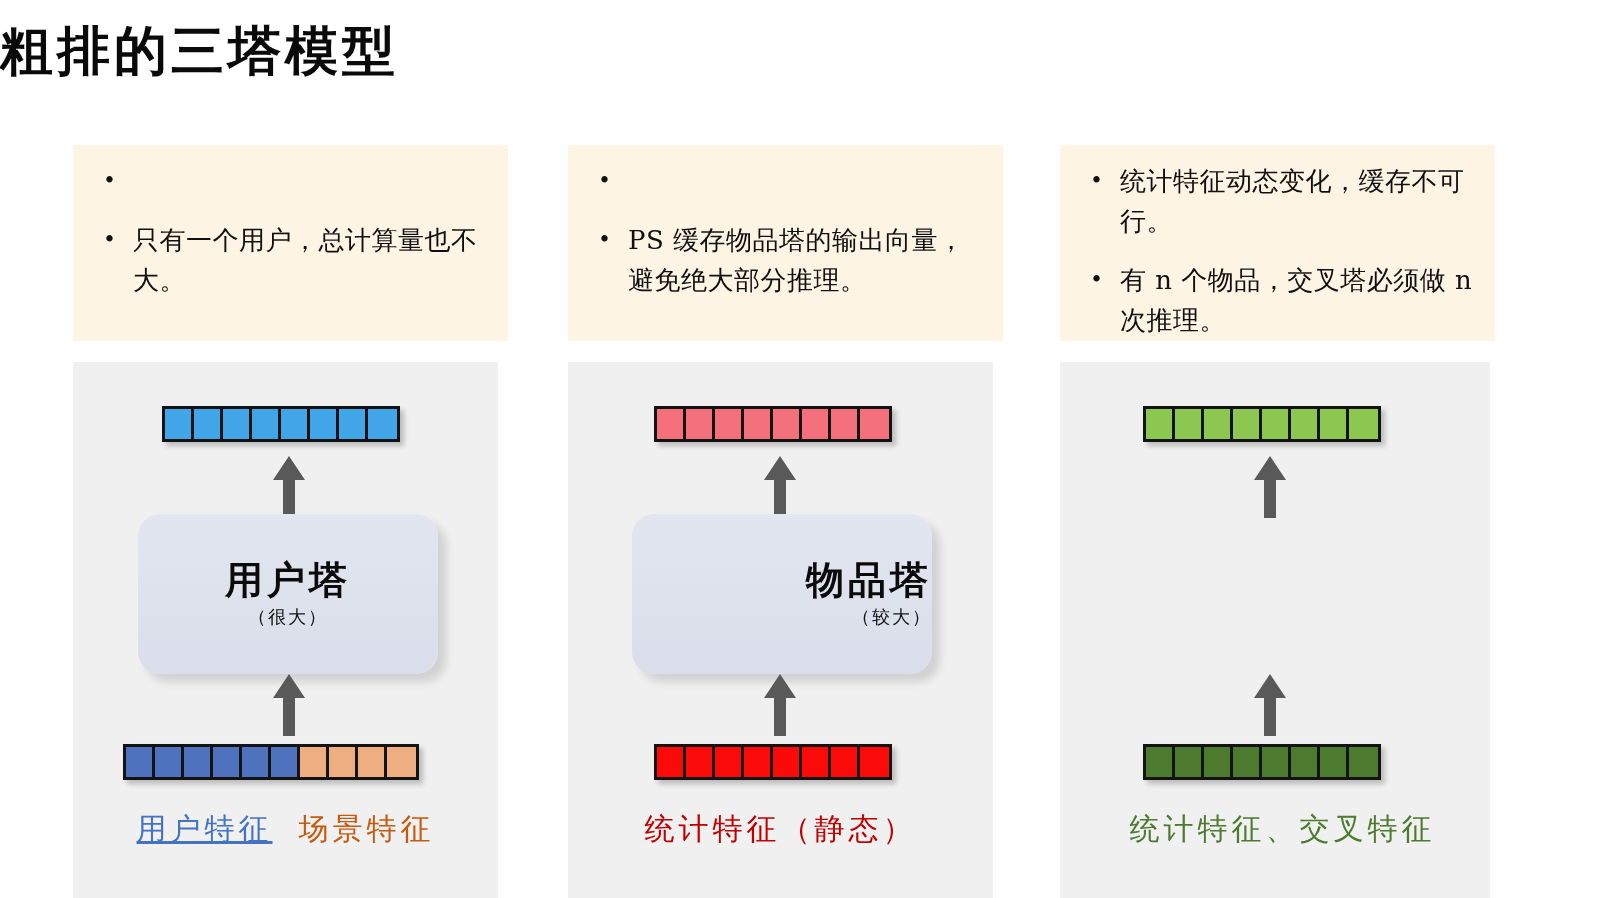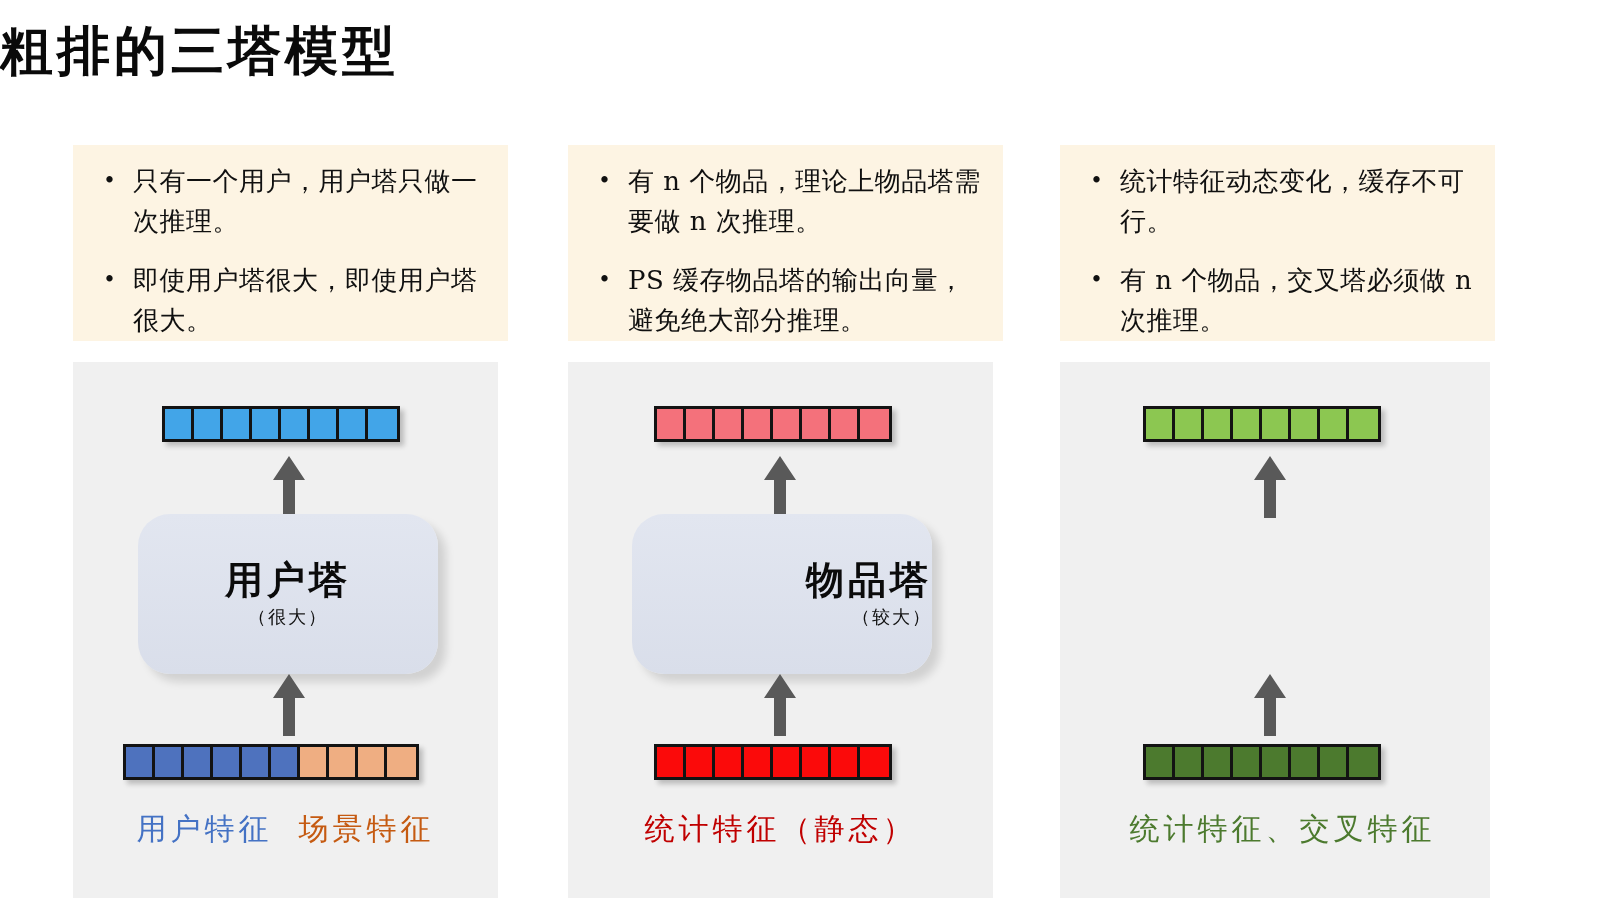--- a/index.html
+++ b/index.html
@@ -131,21 +131,21 @@
   .col-2 .arrow.lower { left: 190px; }
 
   
   .tower {
     position: absolute;
     top: 152px;
     left: 65px;
     width: 300px;
     height: 160px;
     background: linear-gradient(180deg, #E2E6F0 0%, #D9DEEA 100%);
-    border-radius: 32px;
+    border-radius: 22px;
     box-shadow: 8px 8px 9px rgba(0,0,0,0.13);
     display: flex;
     flex-direction: column;
     align-items: center;
     justify-content: center;
   }
   .col-1 .tower { left: 64px; align-items: flex-end; }
   .col-2 .tower { left: 64px; }
   .tower-name {
     font-size: 38px;
@@ -178,25 +178,24 @@
 </style>
 </head>
 <body>
 
 <div class="slide-title">粗排的三塔模型</div>
 
 <div class="column col-0">
   <div class="note-box">
     <div class="bullet-row">
       <span class="bullet-dot">•</span>
-      <span class="bullet-text">只有一个用户，用户塔只做一次推理。</span>
-    </div>
-    <div class="bullet-row">
-      <span class="bullet-dot">•</span>
-      <span class="bullet-text">即使用户塔很大，即使用户塔很大。</span>
+    </div>
+    <div class="bullet-row">
+      <span class="bullet-dot">•</span>
+      <span class="bullet-text">只有一个用户，总计算量也不大。</span>
     </div>
   </div>
   <div class="panel">
     <div class="vector top-vec">
         <div class="cell" style="background: rgb(66, 165, 232);"></div>
         <div class="cell" style="background: rgb(66, 165, 232);"></div>
         <div class="cell" style="background: rgb(66, 165, 232);"></div>
         <div class="cell" style="background: rgb(66, 165, 232);"></div>
         <div class="cell" style="background: rgb(66, 165, 232);"></div>
         <div class="cell" style="background: rgb(66, 165, 232);"></div>
@@ -222,29 +221,28 @@
         <div class="cell" style="background: rgb(78, 114, 190);"></div>
         <div class="cell" style="background: rgb(78, 114, 190);"></div>
         <div class="cell" style="background: rgb(78, 114, 190);"></div>
         <div class="cell" style="background: rgb(78, 114, 190);"></div>
         <div class="cell" style="background: rgb(78, 114, 190);"></div>
         <div class="cell" style="background: rgb(239, 174, 130);"></div>
         <div class="cell" style="background: rgb(239, 174, 130);"></div>
         <div class="cell" style="background: rgb(239, 174, 130);"></div>
         <div class="cell" style="background: rgb(239, 174, 130);"></div>
       </div>
-    <div class="caption"><span class="seg" style="color: rgb(68, 114, 196);">用户特征</span><span class="seg" style="color: rgb(197, 90, 17);">场景特征</span></div>
+    <div class="caption"><span class="seg" style="color: rgb(68, 114, 196); text-decoration: underline;">用户特征</span><span class="seg" style="color: rgb(197, 90, 17);">场景特征</span></div>
   </div>
 </div>
 
 <div class="column col-1">
   <div class="note-box">
     <div class="bullet-row">
       <span class="bullet-dot">•</span>
-      <span class="bullet-text">有 n 个物品，理论上物品塔需要做 n 次推理。</span>
     </div>
     <div class="bullet-row">
       <span class="bullet-dot">•</span>
       <span class="bullet-text">PS 缓存物品塔的输出向量，避免绝大部分推理。</span>
     </div>
   </div>
   <div class="panel">
     <div class="vector top-vec">
         <div class="cell" style="background: rgb(244, 113, 123);"></div>
         <div class="cell" style="background: rgb(244, 113, 123);"></div>

